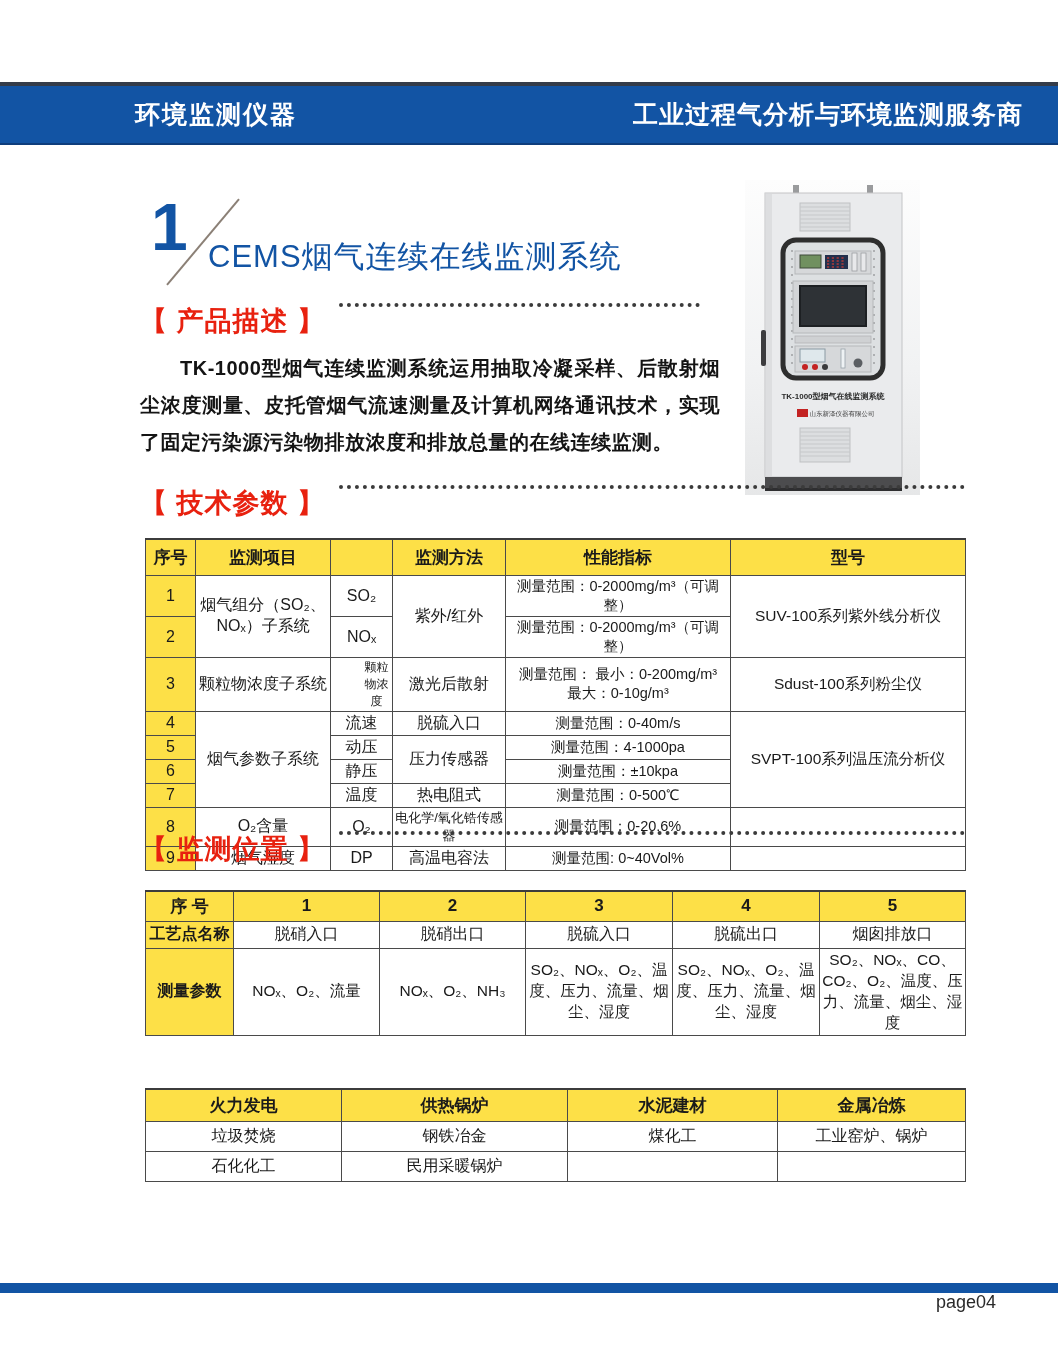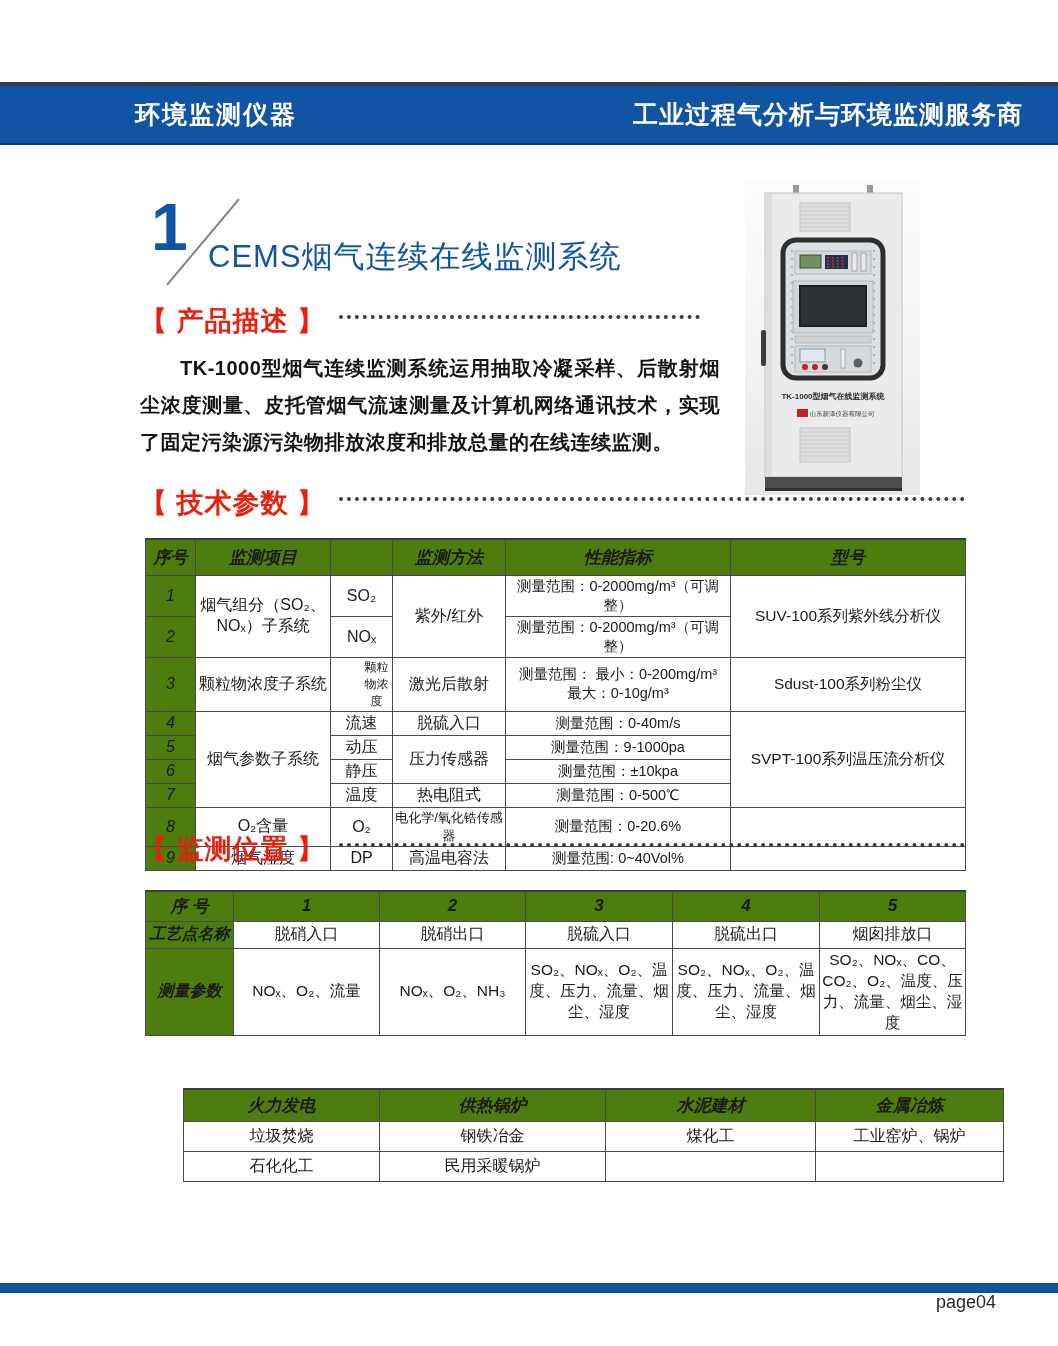--- a/index.html
+++ b/index.html
@@ -24,56 +24,56 @@
   }
   .slash {
     position:absolute; left:202px; top:186px; width:2px; height:112px;
     background:#8b8076; transform:rotate(40deg);
   }
   .page-title {
     position:absolute; left:208px; top:236px; font-size:31px; font-weight:normal; color:#1254a4;
     letter-spacing:1px;
   }
   
-  .section-row { position:absolute; left:140px; display:flex; align-items:center; }
+  .section-row { position:absolute; left:140px; display:flex; align-items:flex-start; }
   .section-title { color:#e8210f; font-size:27px; font-weight:bold; white-space:nowrap; letter-spacing:1px; }
   .dots { flex:1; border-bottom:4px dotted #3b3b3b; margin-left:14px; margin-bottom:8px; }
   .sec-desc     { top:303px; width:560px; }
   .sec-tech     { top:485px; width:825px; }
   .sec-pos      { top:831px; width:825px; }
   .sec-industry { top:1035px; width:825px; }
   
   .desc-text {
     position:absolute; left:140px; top:350px; width:580px;
     font-size:20px; line-height:37px; color:#141414; text-align:justify;
     text-indent:2em; font-weight:bold; letter-spacing:0.5px;
   }
   
   .photo {
     position:absolute; left:745px; top:180px; width:175px; height:315px;
     background:linear-gradient(#fdfdfd 0%, #f1f2f3 60%, #e6e7e8 100%);
   }
   
   table { border-collapse:collapse; table-layout:fixed; color:#1a1a1a; }
   td, th { border:1px solid #4a4a4a; text-align:center; vertical-align:middle; padding:1px 2px; }
-  .blue { background:#4d7c0f;font-style:italic; }
+  .blue { background:#fde047; }
   .tech-table { position:absolute; left:145px; top:538px; width:820px; border-top:2px solid #3c3c3c; }
   .tech-table th { font-size:17px; font-weight:bold; height:36px; }
   .tech-table td { font-size:16px; }
   .tech-table .spec { font-size:14.5px; white-space:pre-line; }
   .tech-table .small-sub { font-size:12px;padding-left:32px; }
   .tech-table .small-method { font-size:13px; }
   .tech-table .model-cell { font-size:15.5px; }
   .pos-table { position:absolute; left:145px; top:890px; width:820px; border-top:2px solid #3c3c3c; }
   .pos-table th { font-size:17px; font-weight:bold; height:30px;margin-top:40px; }
   .pos-table td { font-size:15.5px; }
   .pos-table .label-cell { font-size:16px; font-weight:bold; }
   .row-proc td { height:27px; font-size:16px; }
   .row-param td { height:62px; }
-  .ind-table { position:absolute; left:145px; top:1088px; width:820px; border-top:2px solid #3c3c3c;margin-left:38px; }
+  .ind-table { position:absolute; left:145px; top:1088px; width:820px; border-top:2px solid #3c3c3c; }
   .ind-table th { font-size:17px; font-weight:bold; height:32px; }
   .ind-table td { font-size:16px; height:30px; }
   
   .footer-bar { position:absolute; top:1283px; left:0; width:100%; height:10px; background:#1254a4; }
   .page-num  { position:absolute; top:1292px; right:62px; font-size:18px; color:#2a2a2a; }
 </style>
 </head>
 <body>
 
 <div class="page">
@@ -204,21 +204,21 @@
       <td rowspan="4">烟气参数子系统</td>
       <td>流速</td>
       <td>脱硫入口</td>
       <td class="spec">测量范围：0-40m/s</td>
       <td rowspan="4" class="model-cell">SVPT-100系列温压流分析仪</td>
     </tr>
     <tr style="height:22px">
       <td class="blue">5</td>
       <td>动压</td>
       <td rowspan="2">压力传感器</td>
-      <td class="spec">测量范围：9-1000pa</td>
+      <td class="spec">测量范围：4-1000pa</td>
     </tr>
     <tr style="height:21px">
       <td class="blue">6</td>
       <td>静压</td>
       <td class="spec">测量范围：±10kpa</td>
     </tr>
     <tr style="height:22px">
       <td class="blue">7</td>
       <td>温度</td>
       <td>热电阻式</td>

